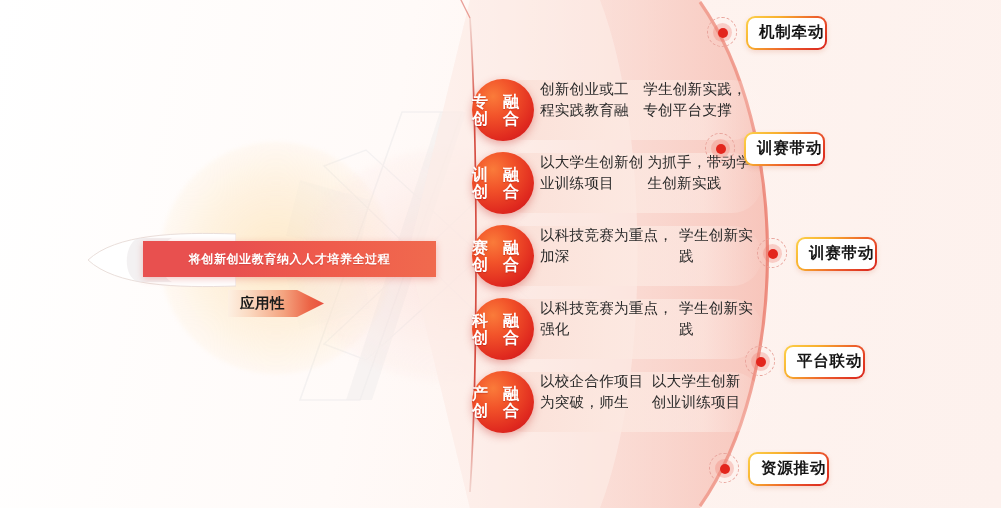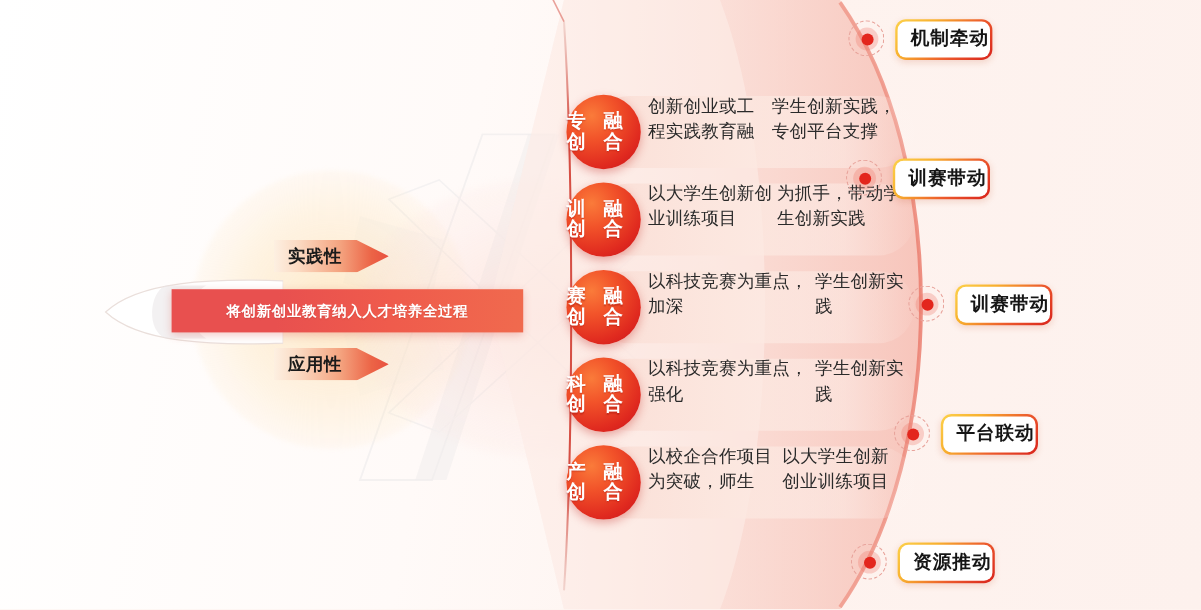--- a/index.html
+++ b/index.html
@@ -290,24 +290,20 @@
     </svg>
   </div>
 
   <div class="lens">
     <svg width="150" height="56" viewBox="0 0 150 56">
       <path d="M2 28 C30 2, 90 0, 150 2 L150 54 C90 56, 30 54, 2 28 Z" fill="#ffffff" stroke="#eadfdb" stroke-width="1"></path>
       <path d="M52 6 C38 12, 36 44, 52 50 L86 50 C72 44, 72 12, 86 6 Z" fill="#e9e6e7" opacity="0.55"></path>
     </svg>
   </div>
 
-  <div class="tag" id="tag-practical">
-    <div class="tag-shape"></div>
-    <div class="tag-label">实践性</div>
-  </div>
 
   <div class="tag" id="tag-applied">
     <div class="tag-shape"></div>
     <div class="tag-label">应用性</div>
   </div>
 
   <div class="title-bar">
     <span>将创新创业教育纳入人才培养全过程</span>
   </div>
 

